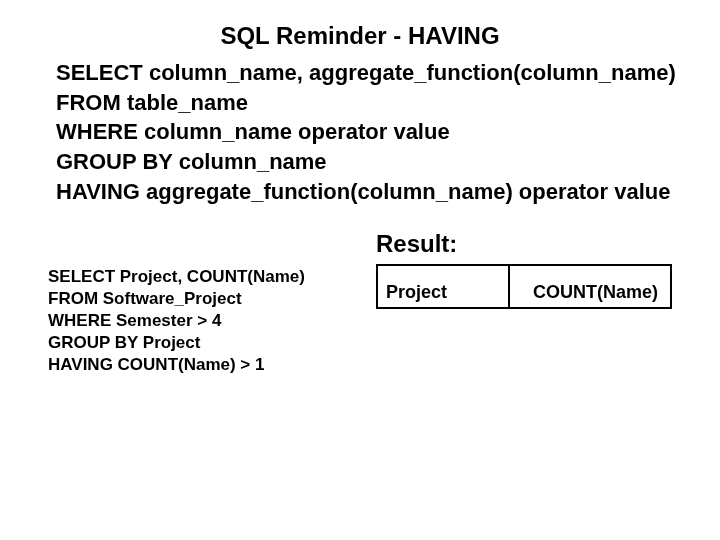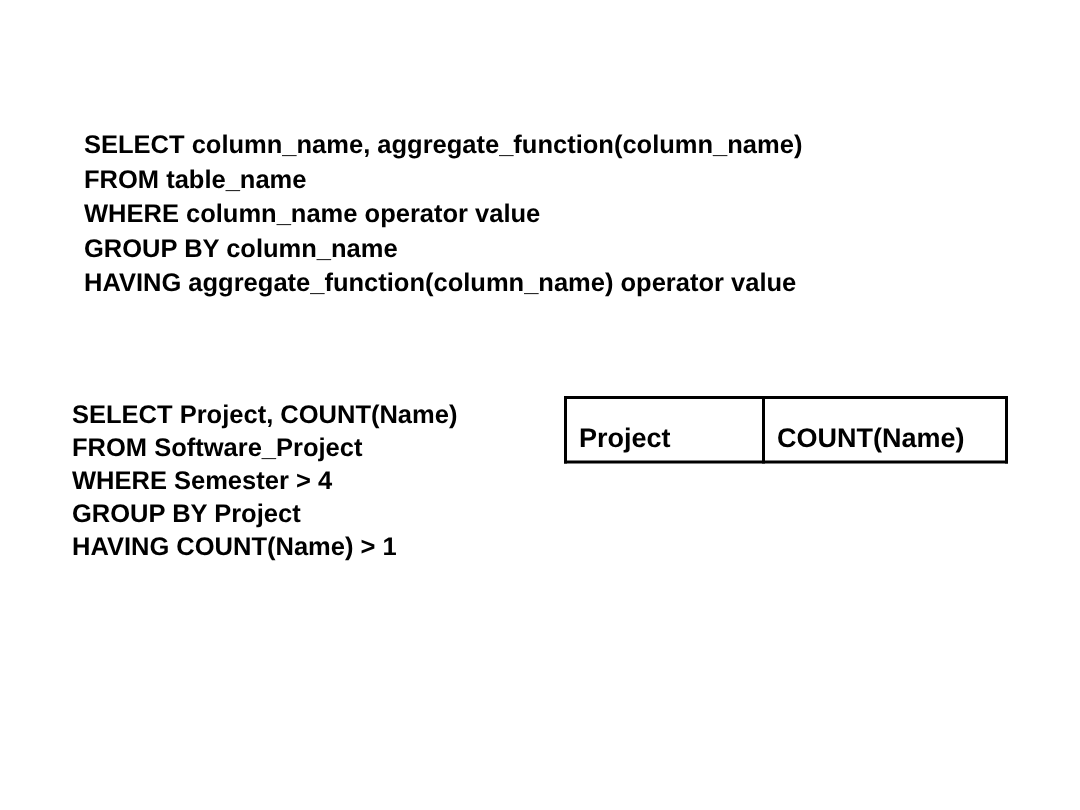--- a/index.html
+++ b/index.html
@@ -23,25 +23,24 @@
     left: 0;
     width: 720px;
     text-align: center;
     font-size: 24px;
     font-weight: bold;
   }
   .syntax {
     position: absolute;
     top: 58px;
     left: 56px;
-    font-size: 17px;
+    font-size: 22px;
     font-weight: bold;
     line-height: 1.35;
     white-space: pre;
-    margin-top: 28px;
   }
   .example-heading {
     position: absolute;
     top: 196px;
     left: 48px;
     font-size: 24px;
     font-weight: bold;
     line-height: 1.3;
   }
   .example-query {
@@ -72,41 +71,44 @@
     border: 2px solid #000;
     padding: 16px 12px 4px 8px;
     text-align: left;
     font-weight: bold;
   }
   .result-table th:first-child, .result-table td:first-child {
     width: 110px;
   }
   .result-table th:last-child, .result-table td:last-child {
     width: 140px;
+    text-align: right;
   }
 </style>
 </head>
 <body>
 
 <div class="slide">
 
+  <div class="title">SQL Reminder - HAVING</div>
 
   <div class="syntax"><span>SELECT column_name, aggregate_function(column_name)</span>
 <span>FROM table_name</span>
 <span>WHERE column_name operator value</span>
 <span>GROUP BY column_name</span>
 <span>HAVING aggregate_function(column_name) operator value</span></div>
 
 
   <div class="example-query"><span>SELECT Project, COUNT(Name)</span>
 <span>FROM Software_Project</span>
 <span>WHERE Semester &gt; 4</span>
 <span>GROUP BY Project</span>
 <span>HAVING COUNT(Name) &gt; 1</span></div>
 
+  <div class="result-heading">Result:</div>
 
   <table class="result-table">
     <tbody>
         <tr>
       <th>Project</th>
       <th>COUNT(Name)</th>
     </tr>
   </tbody>
     </table>
 

